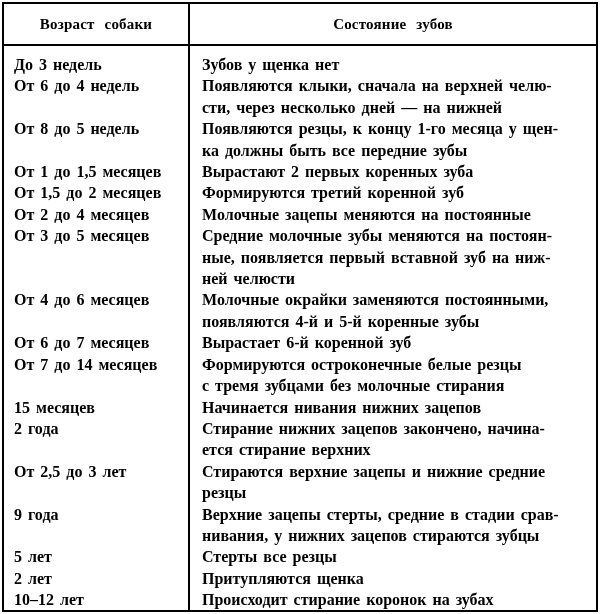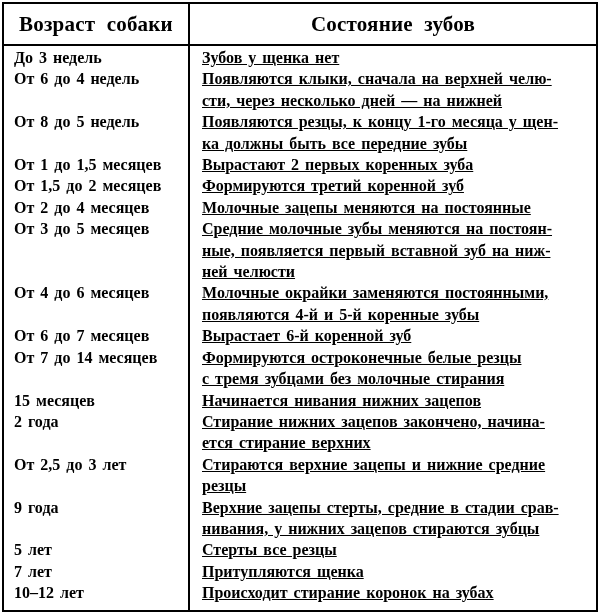--- a/index.html
+++ b/index.html
@@ -29,41 +29,40 @@
     color: #000000;
     overflow: hidden;
     background: #ffffff;
   }
   .trow { display: contents; }
   .hcell {
     border-bottom: 2px solid #000000;
     display: flex;
     align-items: center;
     justify-content: center;
-    font-size: 21px;
+    font-size: 15px;
     word-spacing: 6px;
     letter-spacing: 0.2px;
     white-space: pre;
   }
   .col-age {
     border-right: 2px solid #000000;
   }
   .cell {
     font-size: 16px;
     line-height: 21.4px;
     white-space: pre;
     word-spacing: 2px;
     padding: 0 6px 0 10px;
   }
   .cell.col-teeth {
     padding-left: 12px;
-    text-decoration: underline;
   }
   .cell.first {
-    padding-top: 1px;
+    padding-top: 8px;
   }
 </style>
 </head>
 <body>
 
 <div class="page">
   <div class="table-frame">
 
     <div class="trow">
       <div class="hcell col-age">Возраст собаки</div>
@@ -133,21 +132,21 @@
     <div class="trow">
       <div class="cell col-age">9 года</div>
       <div class="cell col-teeth">Верхние зацепы стерты, средние в стадии срав-
 нивания, у нижних зацепов стираются зубцы</div>
     </div>
     <div class="trow">
       <div class="cell col-age">5 лет</div>
       <div class="cell col-teeth">Стерты все резцы</div>
     </div>
     <div class="trow">
-      <div class="cell col-age">7 лет</div>
+      <div class="cell col-age">2 лет</div>
       <div class="cell col-teeth">Притупляются щенка</div>
     </div>
     <div class="trow">
       <div class="cell col-age">10–12 лет</div>
       <div class="cell col-teeth">Происходит стирание коронок на зубах</div>
     </div>
 
     <div class="trow">
       <div class="cell col-age"></div>
       <div class="cell col-teeth"></div>

